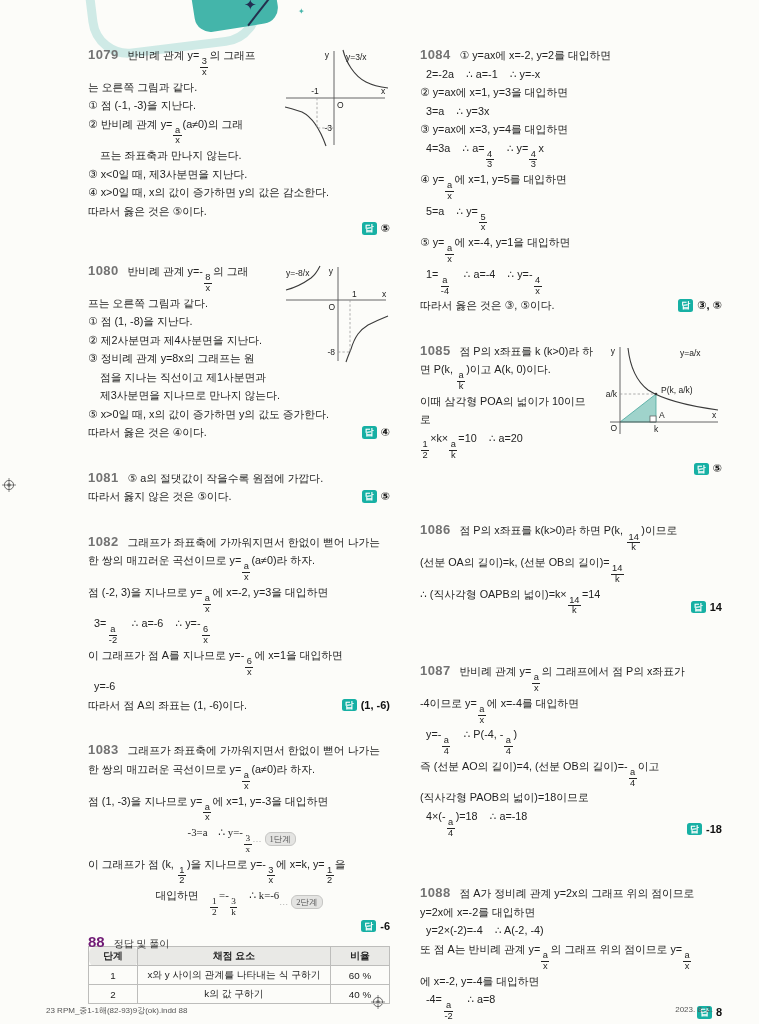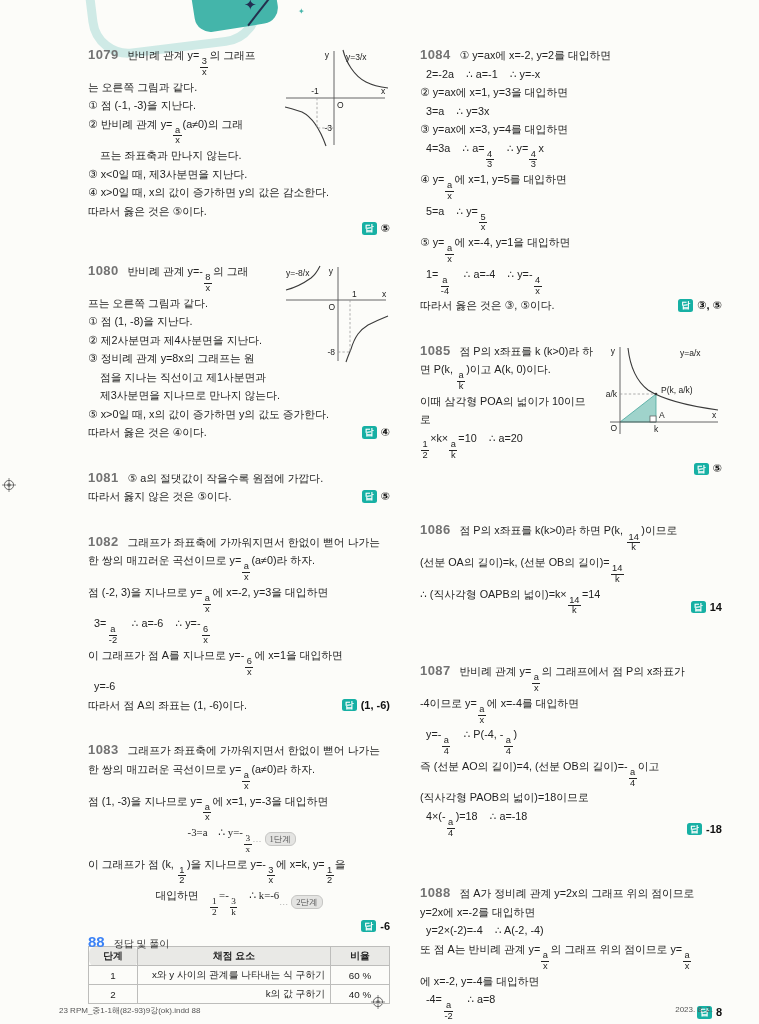--- a/index.html
+++ b/index.html
@@ -44,33 +44,33 @@
   .frac{display:inline-flex;flex-direction:column;align-items:center;vertical-align:-0.55em;
         line-height:1.05;font-size:.86em;margin:0 1px;}
   .frac .fn{border-bottom:1px solid currentColor;padding:0 1.5px;}
   .frac .fd{padding:0 1.5px;}
   
   .rubric{width:100%;border-collapse:collapse;margin-top:14px;font-size:9.8px;}
   .rubric th,.rubric td{border:1px solid #bdbdbb;padding:2.5px 5px;text-align:center;}
   .rubric th{background:#e9e9e6;font-weight:700;}
   .rubric .c1{width:38px;border-radius:6px;}
   .rubric .c3{width:48px;}
-  .rubric td.tleft{text-align:right;margin-top:26px;}
+  .rubric td.tleft{text-align:center;margin-top:26px;}
   
   .ax{stroke:#555;stroke-width:.9;}
   .curve{stroke:#3a3a3a;fill:none;stroke-width:1.1;}
   .dash{stroke:#999;stroke-width:.8;fill:none;stroke-dasharray:2.4 2;}
   .tri{fill:#9fd3cb;stroke:#49a79d;stroke-width:.8;}
   .sq{fill:#fff;stroke:#555;stroke-width:.7;}
   .graph svg text{font-size:8.5px;fill:#222;font-family:inherit;}
   
   .page-footer{position:absolute;left:88px;top:933px;display:flex;align-items:baseline;gap:9px;}
-  .pf-num{font-size:15px;font-weight:700;color:#3b82f6;}
+  .pf-num{font-size:15px;font-weight:700;color:#701a75;}
   .pf-label{font-size:10px;color:#333;}
-  .print-footer{position:absolute;left:13px;right:0;top:1005px;display:flex;justify-content:space-between;
+  .print-footer{position:absolute;left:0;right:0;top:1005px;display:flex;justify-content:space-between;
                 padding:0 46px;font-size:8px;color:#555;}
 </style>
 </head>
 <body>
 
 <div class="page">
 
   <div class="d-outline"></div>
   <div class="d-solid"></div>
   <div class="d-line"></div>

